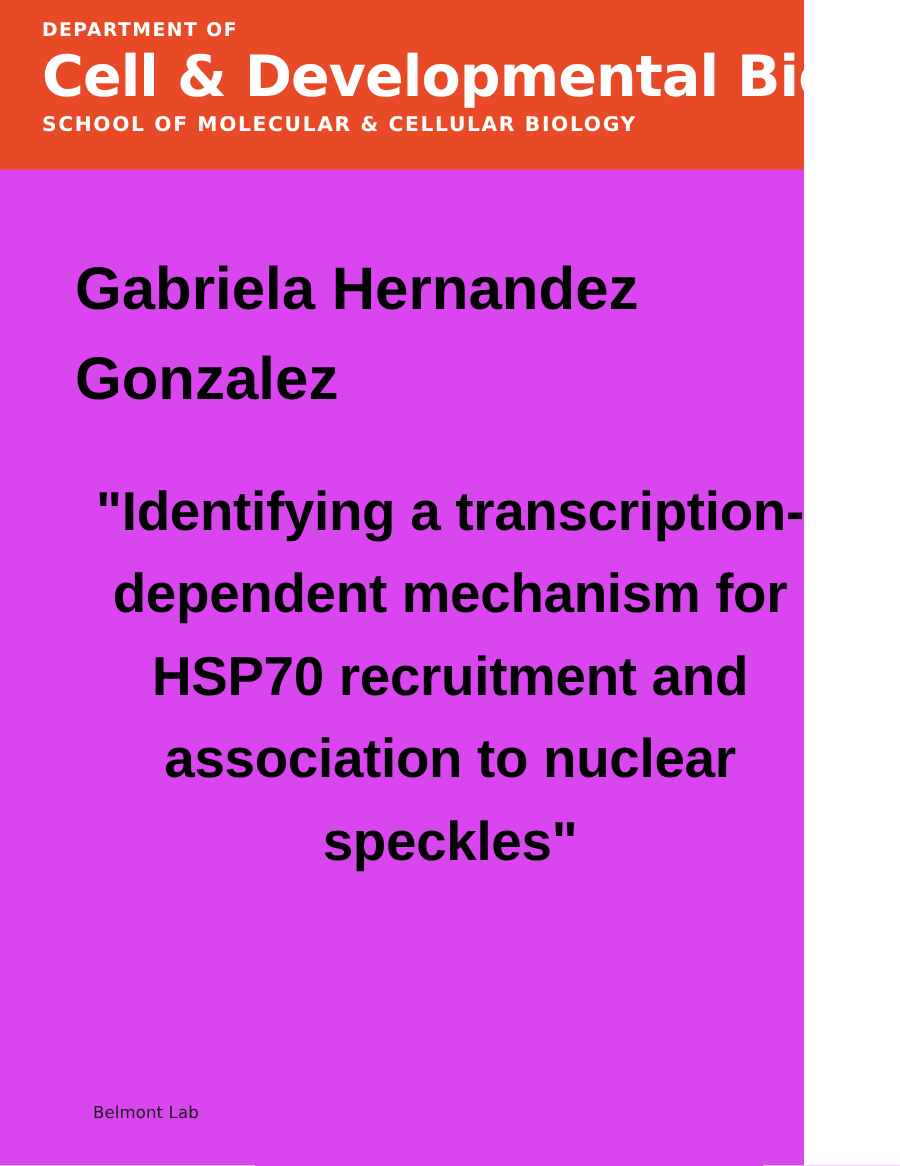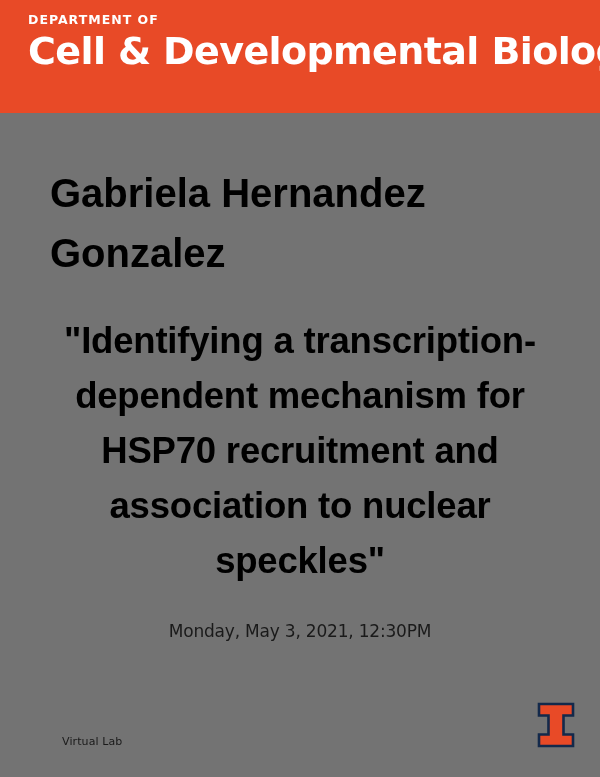--- a/index.html
+++ b/index.html
@@ -5,23 +5,23 @@
   html, body {
     margin: 0;
     padding: 0;
     background: #ffffff;
   }
   body {
     font-family: "Liberation Sans", sans-serif;
   }
   .poster {
     position: relative;
-    width: 600px;
+    width: 536px;
     height: 777px;
-    background: #737373;
+    background: #d946ef;
     overflow: hidden;
     box-sizing: border-box;
   }
 
   
   .banner {
     position: absolute;
     left: 0;
     top: 0;
     width: 600px;
@@ -136,31 +136,31 @@
   }
 </style>
 </head>
 <body>
 
 <div class="poster">
 
   <div class="banner">
     <div class="banner-eyebrow">DEPARTMENT OF</div>
     <div class="banner-title">Cell &amp; Developmental Biology</div>
+    <div class="banner-school">SCHOOL OF MOLECULAR &amp; CELLULAR BIOLOGY</div>
   </div>
 
   <div class="speaker-name">Gabriela Hernandez Gonzalez</div>
 
   <div class="talk-title">"Identifying a transcription-dependent mechanism for HSP70 recruitment and association to nuclear speckles"</div>
 
   <div class="details">
-    <span class="details-line">Monday, May 3, 2021, 12:30PM</span>
   </div>
 
-  <div class="lab-credit">Virtual Lab</div>
+  <div class="lab-credit">Belmont Lab</div>
 
   <div class="illinois-logo">
     <svg viewBox="0 0 40 46" xmlns="http://www.w3.org/2000/svg" aria-hidden="true">
       <path d="M3 2 H37 V13.5 H27.5 V32.5 H37 V44 H3 V32.5 H12.5 V13.5 H3 Z" fill="#E84A27" stroke="#13294B" stroke-width="2.6" stroke-linejoin="miter"></path>
     </svg>
   </div>
 
 </div>
 
 </body></html>

